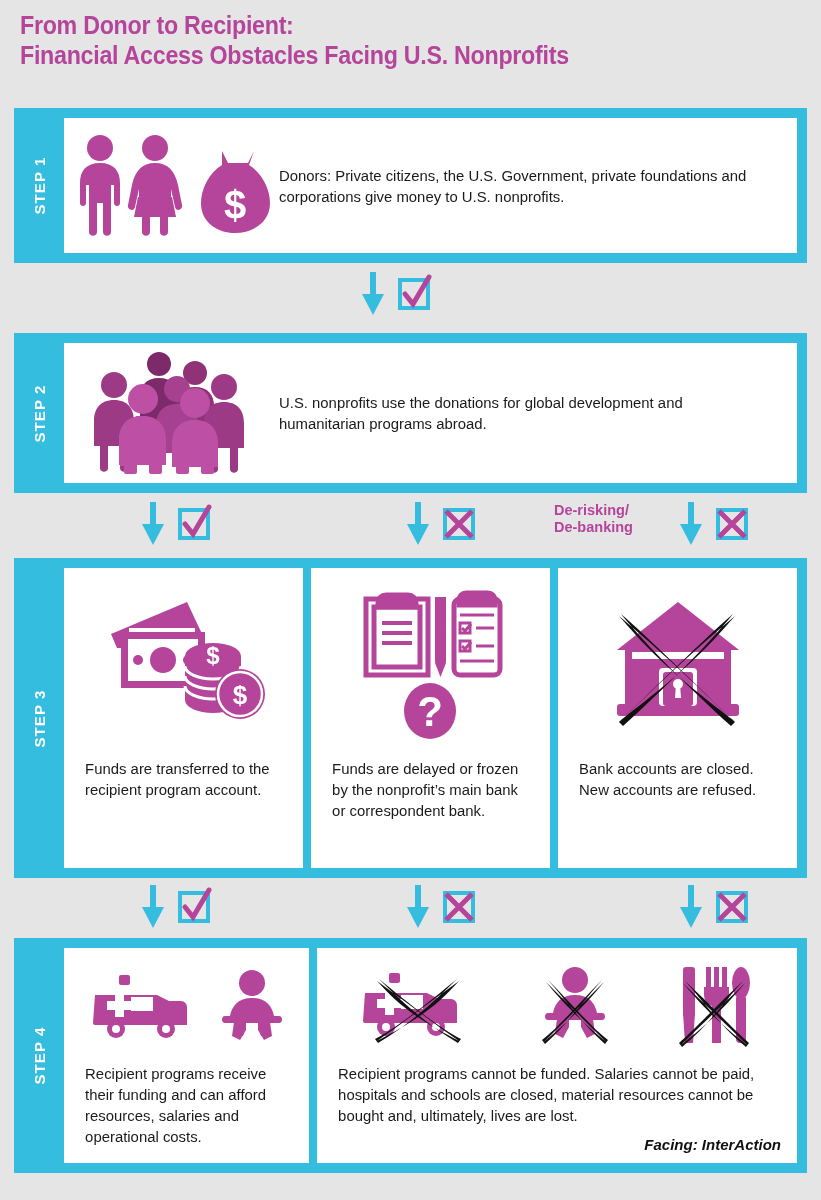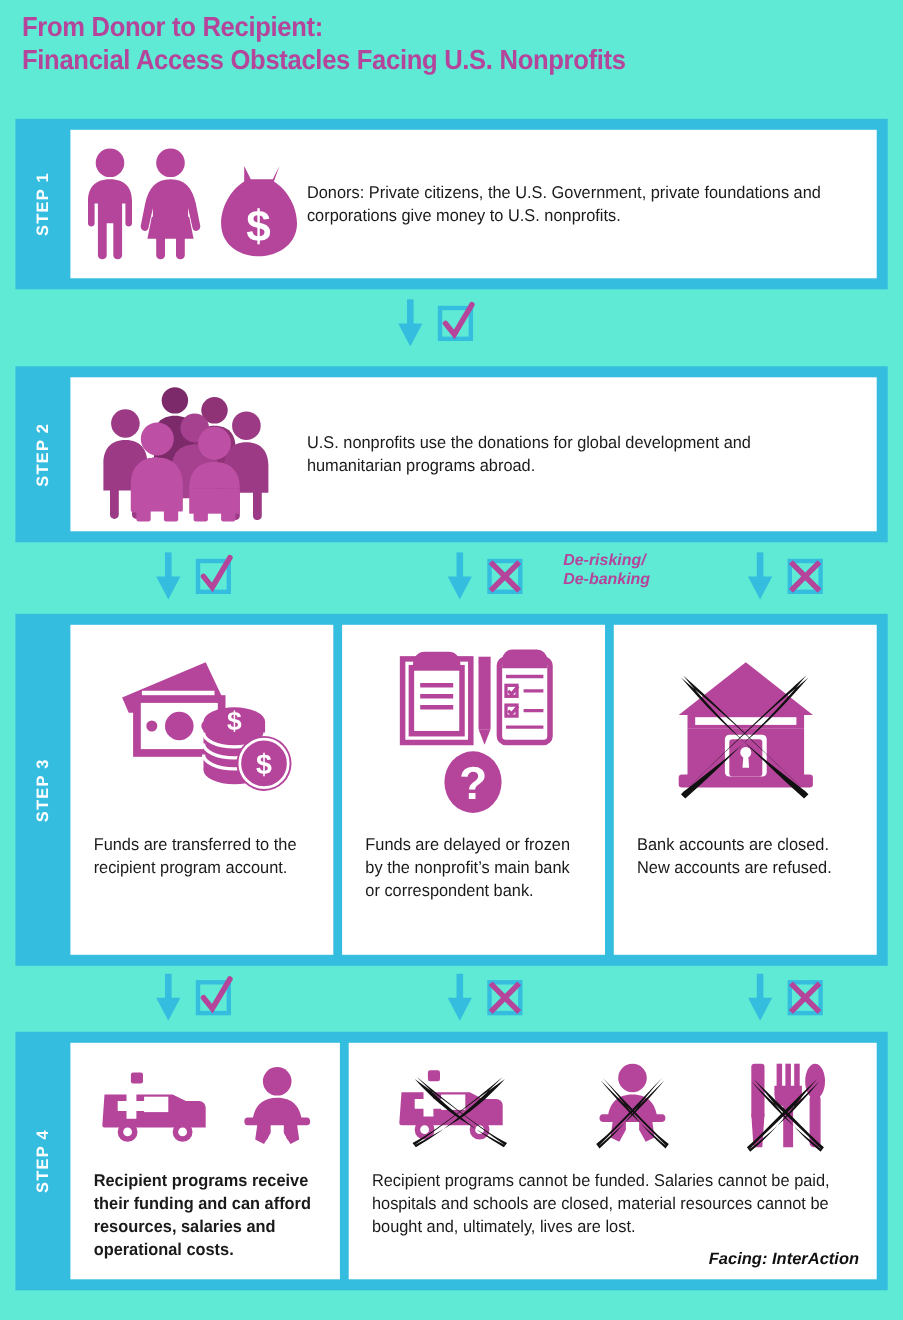--- a/index.html
+++ b/index.html
@@ -2,21 +2,21 @@
 <html><head>
 <meta charset="utf-8">
 <style>
   * { box-sizing: border-box; margin: 0; padding: 0; }
   html, body {
     width: 821px; height: 1200px;
     background: #ffffff;
     font-family: "Liberation Sans", sans-serif;
     overflow: hidden;
   }
-  .page { position: relative; width: 821px; height: 1200px; background:#5eead4; }
+  .page { position: relative; width: 821px; height: 1200px; background:#e5e5e5; }
 
   
   .title {
     position: absolute; left: 20px; top: 10px; width: 780px;
     color: #b5449b;
     font-weight: bold;
     font-size: 25px;
     line-height: 30px;
     letter-spacing: -0.3px;
     transform: scaleX(0.93);
@@ -233,21 +233,21 @@
     <svg width="26" height="44" viewBox="0 0 26 44">
       <rect x="10" y="0" width="6" height="24" fill="#35bde0"></rect>
       <polygon points="2,22 24,22 13,43" fill="#35bde0"></polygon>
     </svg>
     <svg width="38" height="44" viewBox="0 0 38 44">
       <rect x="4" y="8" width="28" height="28" fill="none" stroke="#35bde0" stroke-width="4"></rect>
       <path d="M5 9 L31 35 M31 9 L5 35" fill="none" stroke="#b5449b" stroke-width="5"></path>
     </svg>
   </div>
 
-  <div class="derisk" style="left:512px; top:502px;font-style:italic;">
+  <div class="derisk" style="left:554px; top:502px;">
     <div>De-risking/</div>
     <div>De-banking</div>
   </div>
 
   <div class="conn" style="left:678px; top:502px;">
     <svg width="26" height="44" viewBox="0 0 26 44">
       <rect x="10" y="0" width="6" height="24" fill="#35bde0"></rect>
       <polygon points="2,22 24,22 13,43" fill="#35bde0"></polygon>
     </svg>
     <svg width="38" height="44" viewBox="0 0 38 44">
@@ -387,21 +387,21 @@
       <path d="M5 9 L31 35 M31 9 L5 35" fill="none" stroke="#b5449b" stroke-width="5"></path>
     </svg>
   </div>
 
   <div class="band" style="left:14px; top:938px; width:793px; height:235px;">
     <div class="step-label">
       <span>STEP 4</span>
     </div>
     <div class="cards">
 
-      <div class="card col-card" style="flex:0 0 245px;font-weight:bold;">
+      <div class="card col-card" style="flex:0 0 245px;">
         <div class="s4-icons">
           <svg width="105" height="70" viewBox="0 0 105 70">
             <g fill="#b5449b">
               <rect x="28" y="4" width="11" height="10" rx="2"></rect>
               <path d="M4 24 h62 l12 6 h12 a6 6 0 0 1 6 6 v18 h-92 a2 2 0 0 1 -2 -2 z"></path>
               <rect x="40" y="26" width="22" height="14" fill="#ffffff"></rect>
               <path d="M16 30 h8 v-7 h9 v7 h8 v9 h-8 v7 h-9 v-7 h-8z" fill="#ffffff"></path>
               <circle cx="25" cy="58" r="9"></circle>
               <circle cx="25" cy="58" r="4" fill="#ffffff"></circle>
               <circle cx="75" cy="58" r="9"></circle>

